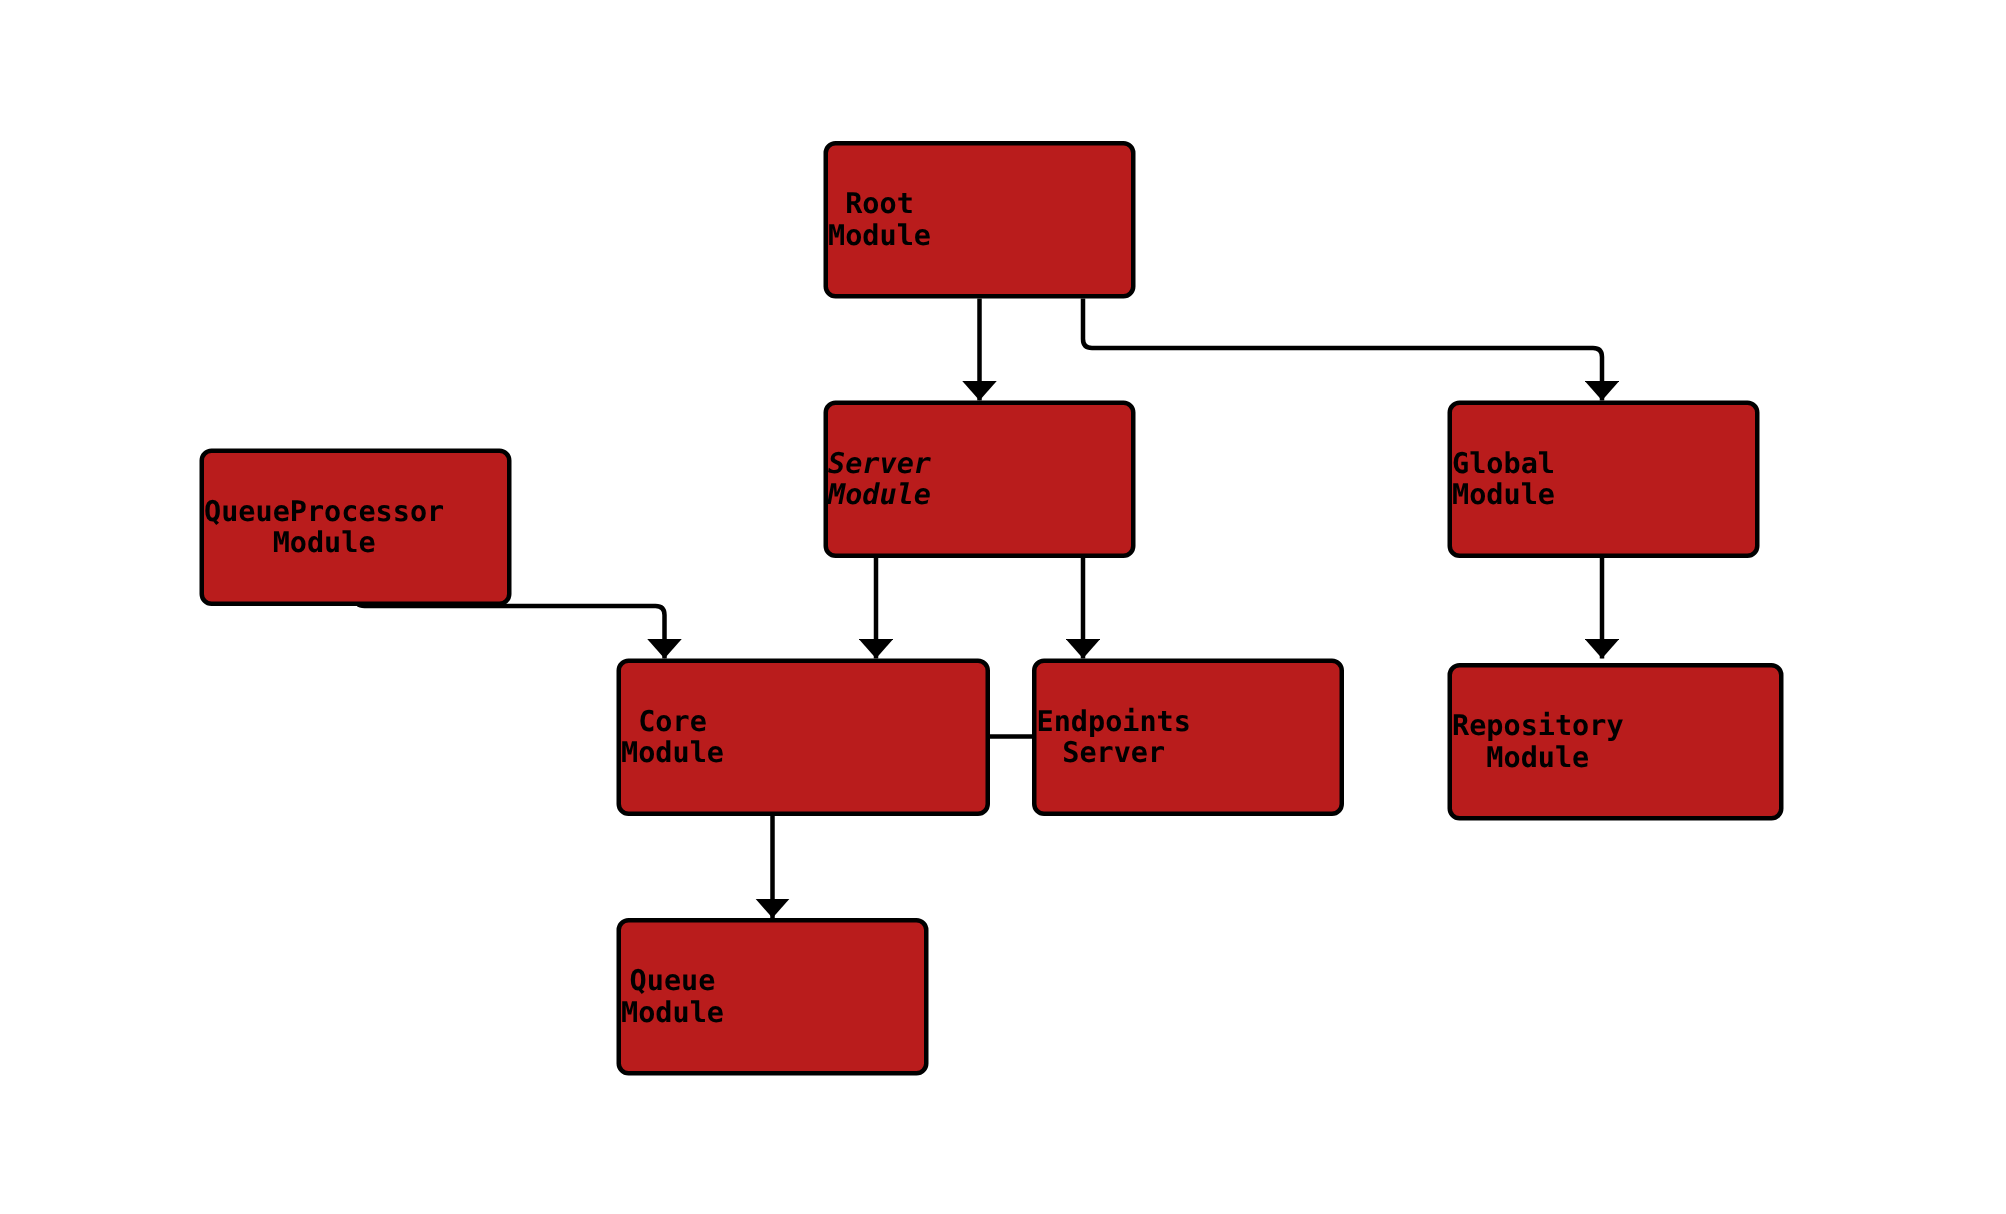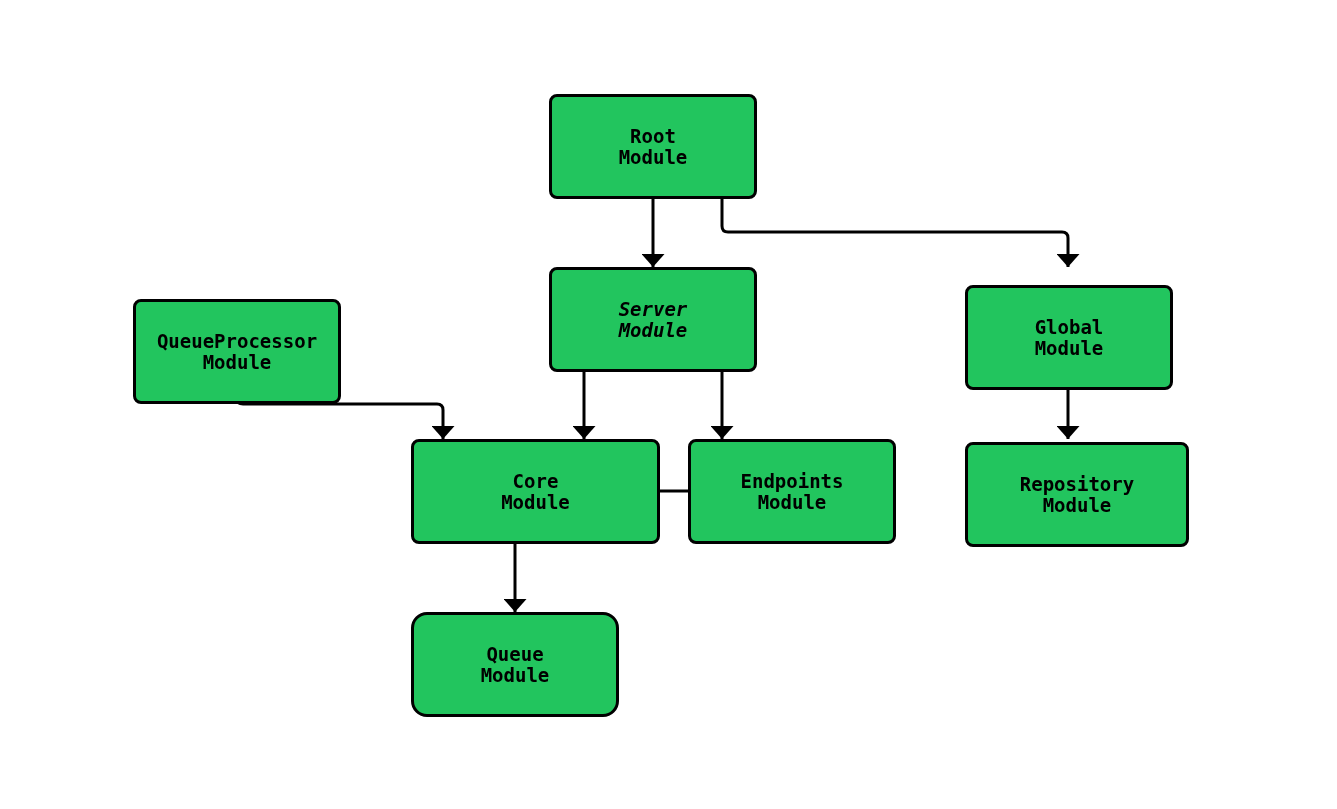--- a/index.html
+++ b/index.html
@@ -24,26 +24,25 @@
     pointer-events: none;
   }
   .edges-layer path.edge {
     fill: none;
     stroke: #000000;
     stroke-width: 3;
   }
   .node {
     position: absolute;
     box-sizing: border-box;
-    background: #22c55e;
+    background: #b91c1c;
     border: 3px solid #000000;
     border-radius: 8px;
     display: flex;
     align-items: center;
-    justify-content: center;
   }
   .node-label {
     font-size: 19px;
     line-height: 21px;
     font-weight: bold;
     color: #000000;
     text-align: center;
     white-space: pre-line;
   }
 </style>
@@ -75,34 +74,34 @@
 Module</span>
   </div>
   <div class="node" style="left: 133px; top: 267px; width: 208px; height: 105px; margin-top: 32px;">
     <span class="node-label">QueueProcessor
 Module</span>
   </div>
   <div class="node" style="left: 549px; top: 267px; width: 208px; height: 105px; font-style: italic;">
     <span class="node-label">Server
 Module</span>
   </div>
-  <div class="node" style="left: 965px; top: 285px; width: 208px; height: 105px;">
+  <div class="node" style="left: 965px; top: 267px; width: 208px; height: 105px;">
     <span class="node-label">Global
 Module</span>
   </div>
   <div class="node" style="left: 411px; top: 439px; width: 249px; height: 105px;">
     <span class="node-label">Core
 Module</span>
   </div>
   <div class="node" style="left: 688px; top: 439px; width: 208px; height: 105px;">
     <span class="node-label">Endpoints
-Module</span>
+Server</span>
   </div>
   <div class="node" style="left: 965px; top: 442px; width: 224px; height: 105px;">
     <span class="node-label">Repository
 Module</span>
   </div>
-  <div class="node" style="left: 411px; top: 612px; width: 208px; height: 105px; border-radius: 16px;">
+  <div class="node" style="left: 411px; top: 612px; width: 208px; height: 105px;">
     <span class="node-label">Queue
 Module</span>
   </div>
 
 </div>
 
 </body></html>

